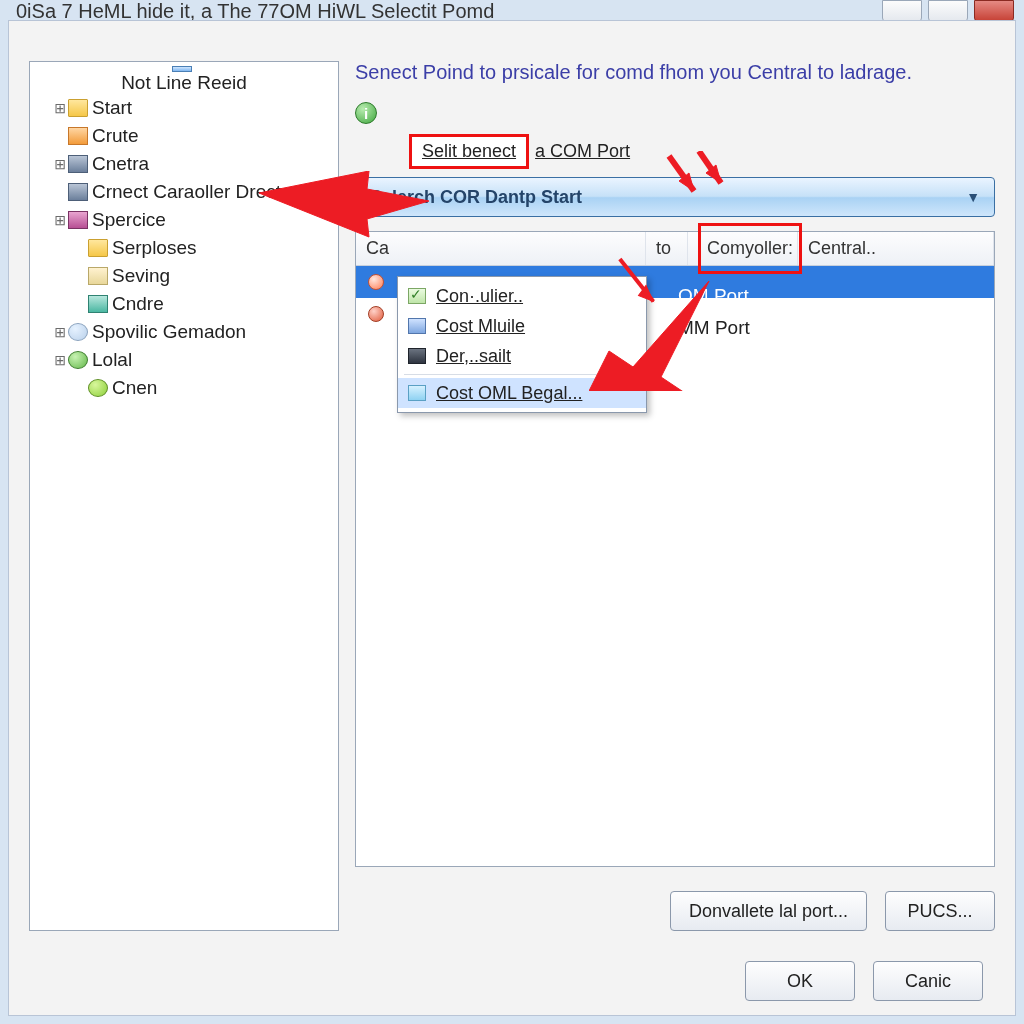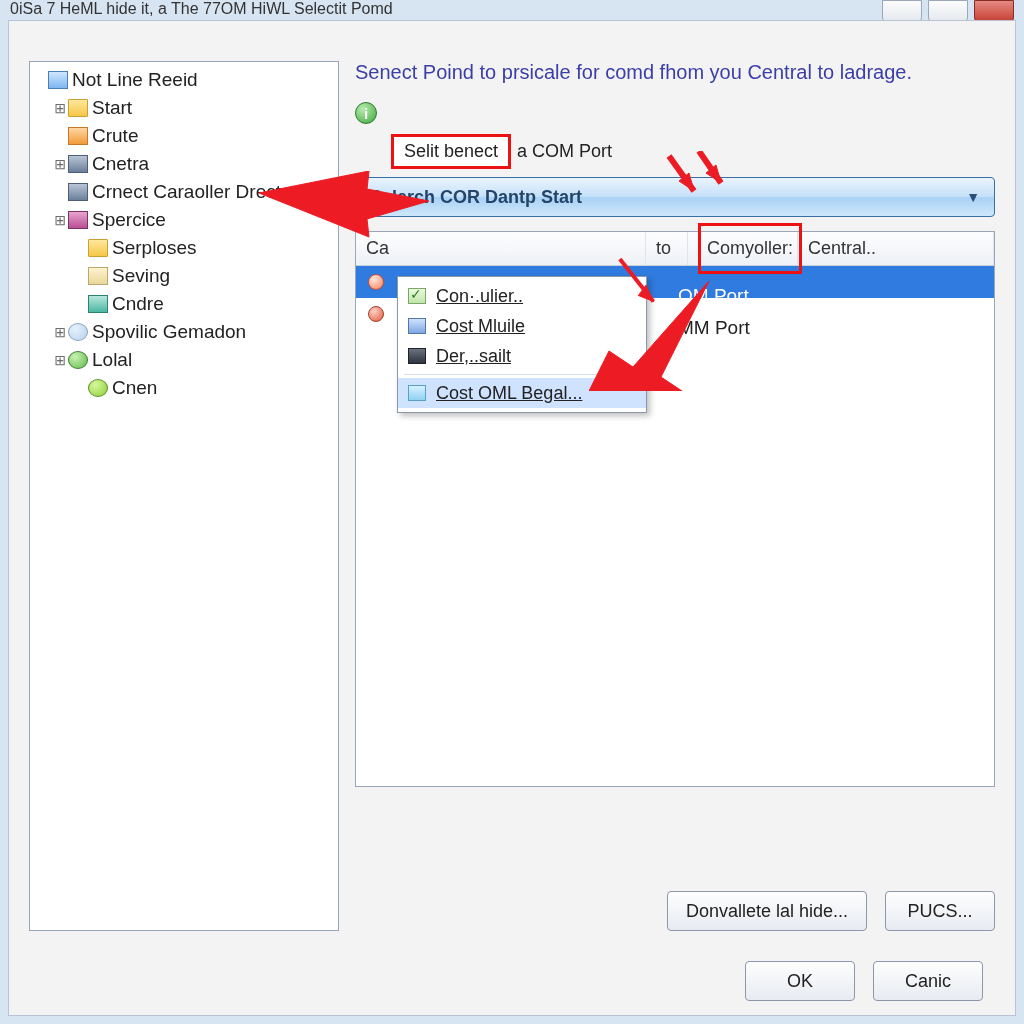--- a/index.html
+++ b/index.html
@@ -6,22 +6,22 @@
   html, body { width: 1024px; height: 1024px; overflow: hidden; }
   body {
     font-family: "Segoe UI", Tahoma, sans-serif;
     font-size: 18px;
     background: #d7e4f2;
     color: #222;
   }
   
   .titlebar {
     height: 20px;
-    padding: 0 10px 4px;
-    font-size: 16px;
+    padding: 0 16px 4px;
+    font-size: 20px;
     color: #333;
     white-space: nowrap;
     overflow: hidden;
   }
   .winbtns {
     position: absolute;
     top: 0; right: 10px;
     display: flex;
     gap: 6px;
   }
@@ -47,21 +47,21 @@
     width: 310px; height: 870px;
     background: #ffffff;
     border: 1px solid #9aa7b8;
     overflow: hidden;
   }
   .tree { padding: 4px 2px; font-size: 19px; color: #222; }
   .tree .node { display: flex; align-items: center; height: 28px; white-space: nowrap; }
   .tree .tw { display:inline-flex; width:16px; justify-content:center; color:#6b6b6b; font-size:14px; }
   .tree .ic { width:20px; height:18px; margin:0 4px 0 0; display:inline-flex; align-items:center; justify-content:center; }
   .tree .lbl { }
-  .d0 { padding-left: 0px; }
+  .d0 { padding-left: 0px; flex-direction: column; }
   .d1 { padding-left: 20px; }
   .d2 { padding-left: 40px; }
   
   .i-root { background:linear-gradient(#cfe6ff,#7fb6f0); border:1px solid #4a7fb5; width:16px;height:14px;}
   .i-folder { background:linear-gradient(#ffe79e,#f5c748); border:1px solid #caa030; width:18px;height:14px; border-radius:1px;}
   .i-orange { background:linear-gradient(#ffd6a3,#f29b3b); border:1px solid #c7772a; width:16px;height:14px;}
   .i-slate { background:linear-gradient(#b9c5d6,#6b7f9b); border:1px solid #4d5f78; width:18px;height:14px;}
   .i-magenta{ background:linear-gradient(#e9a4d0,#b74f94); border:1px solid #7a3264; width:18px;height:14px;}
   .i-green { width:16px;height:16px;border-radius:50%;background:radial-gradient(circle at 35% 30%,#c8f3b3,#63b74a);border:1px solid #3e7e2f;}
   .i-teal  { background:linear-gradient(#b7e7dd,#4bb7a2);border:1px solid #2f8272;width:18px;height:14px;}
@@ -94,21 +94,21 @@
     padding: 0 14px;
     color:#244469; font-weight:600;
   }
   .combo .arrow { font-size:14px; color:#2a4f77; }
 
   
   .tblwrap {
     margin-top: 14px;
     border:1px solid #9aa7b8;
     background:#fff;
-    height: 556px;
+    height: 636px;
     position:relative;
   }
   .thead {
     display:flex; height:34px; align-items:center;
     background:linear-gradient(#fdfdfe,#eef1f6);
     border-bottom:1px solid #c8d0dc;
     font-size:18px; color:#333;
   }
   .th { padding:0 10px; border-right:1px solid #dfe4ec; height:100%; display:flex; align-items:center; }
   .th.c1{ width:290px;} .th.c2{ width:42px;} .th.c3{ width:110px;} .th.c4{ flex:1; }
@@ -243,21 +243,21 @@
       </div>
   </div>
 
   <div class="rpane">
     <div class="instr">Senect Poind to prsicale for comd fhom you Central to ladrage.</div>
 
     <div class="rowinfo">
       <span class="infoicon">i</span>
     </div>
 
-    <div class="selit-row" style="margin-left:36px;">
+    <div class="selit-row" style="margin-left:54px;text-decoration:underline;">
       <span class="selit-box">Selit benect</span>
       <span class="selit-after">a COM Port</span>
     </div>
 
     <div class="combo">
       <span>Selerch COR Dantp Start</span>
       <span class="arrow">▼</span>
     </div>
 
     <div class="tblwrap">
@@ -275,21 +275,21 @@
             <span class="td right">OM Port</span>
           </div>
           <div class="trow">
             <span class="dot"></span>
             <span class="td right">MM Port</span>
           </div>
         </div>
     </div>
 
     <div class="btnrow1">
-      <div class="btn">Donvallete lal hide...</div>
+      <div class="btn">Donvallete lal port...</div>
       <div class="btn sm">PUCS...</div>
     </div>
     <div class="btnrow2">
       <div class="btn sm">OK</div>
       <div class="btn sm">Canic</div>
     </div>
   </div>
 
   <div class="menu">
     <div class="mi">

